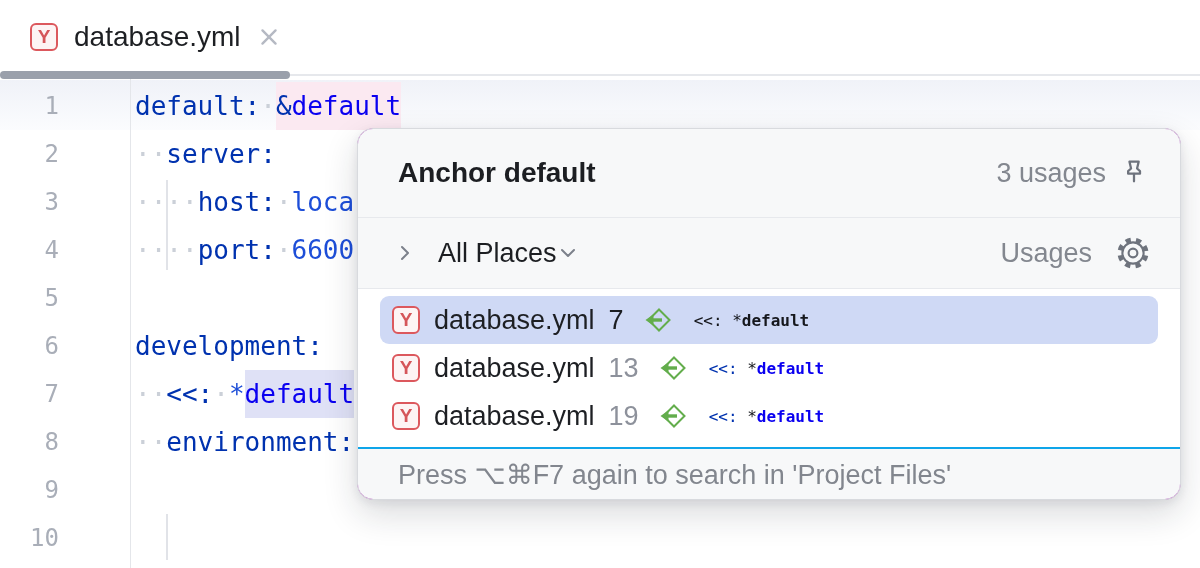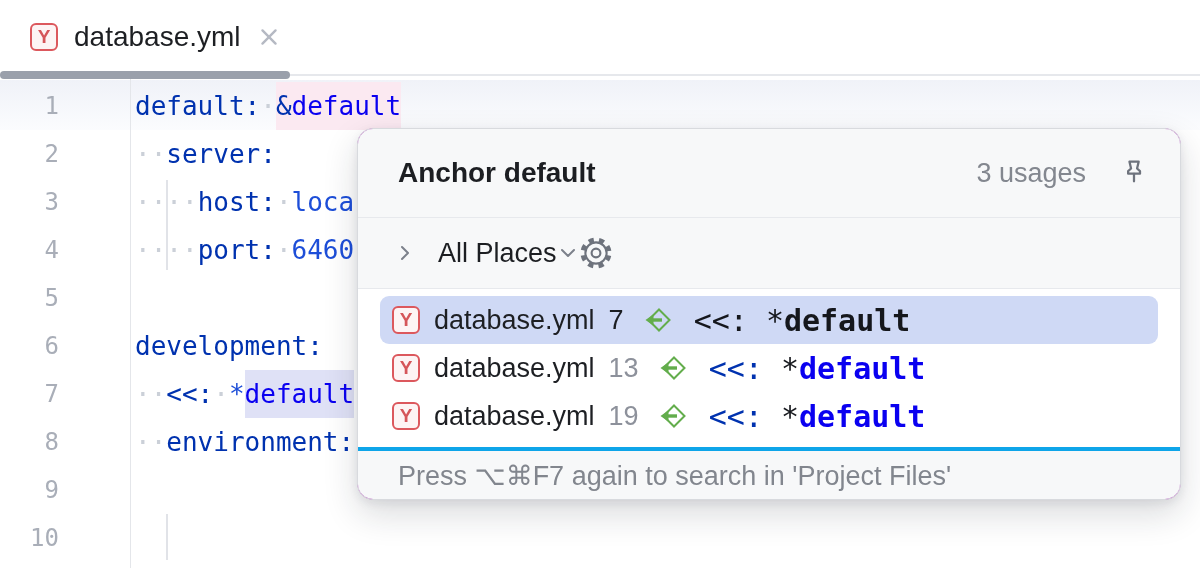--- a/index.html
+++ b/index.html
@@ -40,40 +40,40 @@
   .guide { position:absolute; width:1.5px; background:#e1e3e8; left:166px; }
 
   
   .popup { position:absolute; left:357px; top:128px; width:824px; height:372px;
            background:#a21caf; border:1px solid #d8dade; border-radius:16px;
            box-shadow:0 14px 34px rgba(25,30,45,.16), 0 3px 10px rgba(25,30,45,.08);
            display:flex; flex-direction:column; overflow:hidden; z-index:5; }
   .pp-header { height:89px; flex:0 0 auto; background:#f7f8f9; border-bottom:1px solid #e7e9ed;
                display:flex; align-items:center; padding:0 30px 0 40px; }
   .pp-title { font-size:28px; font-weight:bold; color:#1c1e22; }
-  .pp-right { margin-left:auto; display:flex; align-items:flex-end; gap:32px; }
+  .pp-right { margin-left:auto; display:flex; align-items:flex-end; gap:12px; }
   .pp-usages-count { font-size:27px; color:#83878f; }
   .pp-filter { height:71px; flex:0 0 auto; background:#f7f8f9; border-bottom:1px solid #e7e9ed;
                display:flex; align-items:center; padding:0 30px 0 36px; }
   .scope { display:flex; align-items:center; margin-left:22px; cursor:default; }
   .scope-label { font-size:27px; color:#1c1e22; }
   .pp-view-label { font-size:27px; color:#83878f; margin-left:auto; margin-right:24px; }
   .pp-results { flex:1 1 auto; background:#ffffff; padding:7px 0; }
   .row { height:48px; margin:0 22px; padding-left:12px; display:flex; align-items:center;
          border-radius:9px; cursor:default; }
   .row.sel { background:#cfd9f5; }
   .row .fname { font-size:27px; color:#1d1f23; margin-left:14px; }
   .row .lnum  { font-size:27px; color:#8d919b; margin-left:14px; }
   .row.sel .lnum { color:#1c1e22; }
   .row .ricon { margin-left:20px; display:flex; }
-  .row .utext { margin-left:20px; font-family:"DejaVu Sans Mono", monospace; font-size:30px; }
+  .row .utext { margin-left:20px; font-family:"DejaVu Sans Mono", monospace; font-size:16px; }
   .u-k { color:#0032af; } .u-p { color:#17191e; }
   .u-n { color:#0a00f0; font-weight:bold; }
   .row.sel .u-k, .row.sel .u-p, .row.sel .u-n { color:#15171c; }
-  .pp-footer { height:54px; flex:0 0 auto; background:#f7f8f9; border-top:4px solid #0ea5e9;
+  .pp-footer { height:54px; flex:0 0 auto; background:#f7f8f9; border-top:2px solid #0ea5e9;
                display:flex; align-items:center; padding-left:40px; }
   .pp-footer-text { font-size:27px; color:#82868e; }
 
   svg { display:block; }
 </style>
 </head>
 <body>
 
 <div class="tabbar">
   <div class="tab">
@@ -102,21 +102,21 @@
       <div class="line">
         <span class="gutter-num">2</span>
         <span class="code"><span class="tok tk-w">··</span><span class="tok tk-k">server:</span></span>
       </div>
       <div class="line">
         <span class="gutter-num">3</span>
         <span class="code"><span class="tok tk-w">····</span><span class="tok tk-k">host:</span><span class="tok tk-w">·</span><span class="tok tk-p">loca</span></span>
       </div>
       <div class="line">
         <span class="gutter-num">4</span>
-        <span class="code"><span class="tok tk-w">····</span><span class="tok tk-k">port:</span><span class="tok tk-w">·</span><span class="tok tk-p">6460</span></span>
+        <span class="code"><span class="tok tk-w">····</span><span class="tok tk-k">port:</span><span class="tok tk-w">·</span><span class="tok tk-p">6600</span></span>
       </div>
       <div class="line">
         <span class="gutter-num">5</span>
         <span class="code"></span>
       </div>
       <div class="line">
         <span class="gutter-num">6</span>
         <span class="code"><span class="tok tk-k">development:</span></span>
       </div>
       <div class="line">
@@ -157,20 +157,21 @@
       </svg>
     </span>
     <span class="scope">
       <span class="scope-label">All Places</span>
       <span>
         <svg width="22" height="22" viewBox="0 0 22 22" fill="none" stroke="#7c818b" stroke-width="2" stroke-linecap="round" stroke-linejoin="round">
           <polyline points="5,8 11,14 17,8"></polyline>
         </svg>
       </span>
     </span>
+    <span class="pp-view-label">Usages</span>
     <span>
       <svg width="34" height="34" viewBox="0 0 34 34" fill="none" stroke="#6e737d">
         <circle cx="17" cy="17" r="13.2" stroke-width="4.6" stroke-dasharray="5.2 5.18" transform="rotate(11 17 17)"></circle>
         <circle cx="17" cy="17" r="10.6" stroke-width="2.1"></circle>
         <circle cx="17" cy="17" r="4.4" stroke-width="2.1"></circle>
       </svg>
     </span>
   </div>
 
   <div class="pp-results" id="results">

